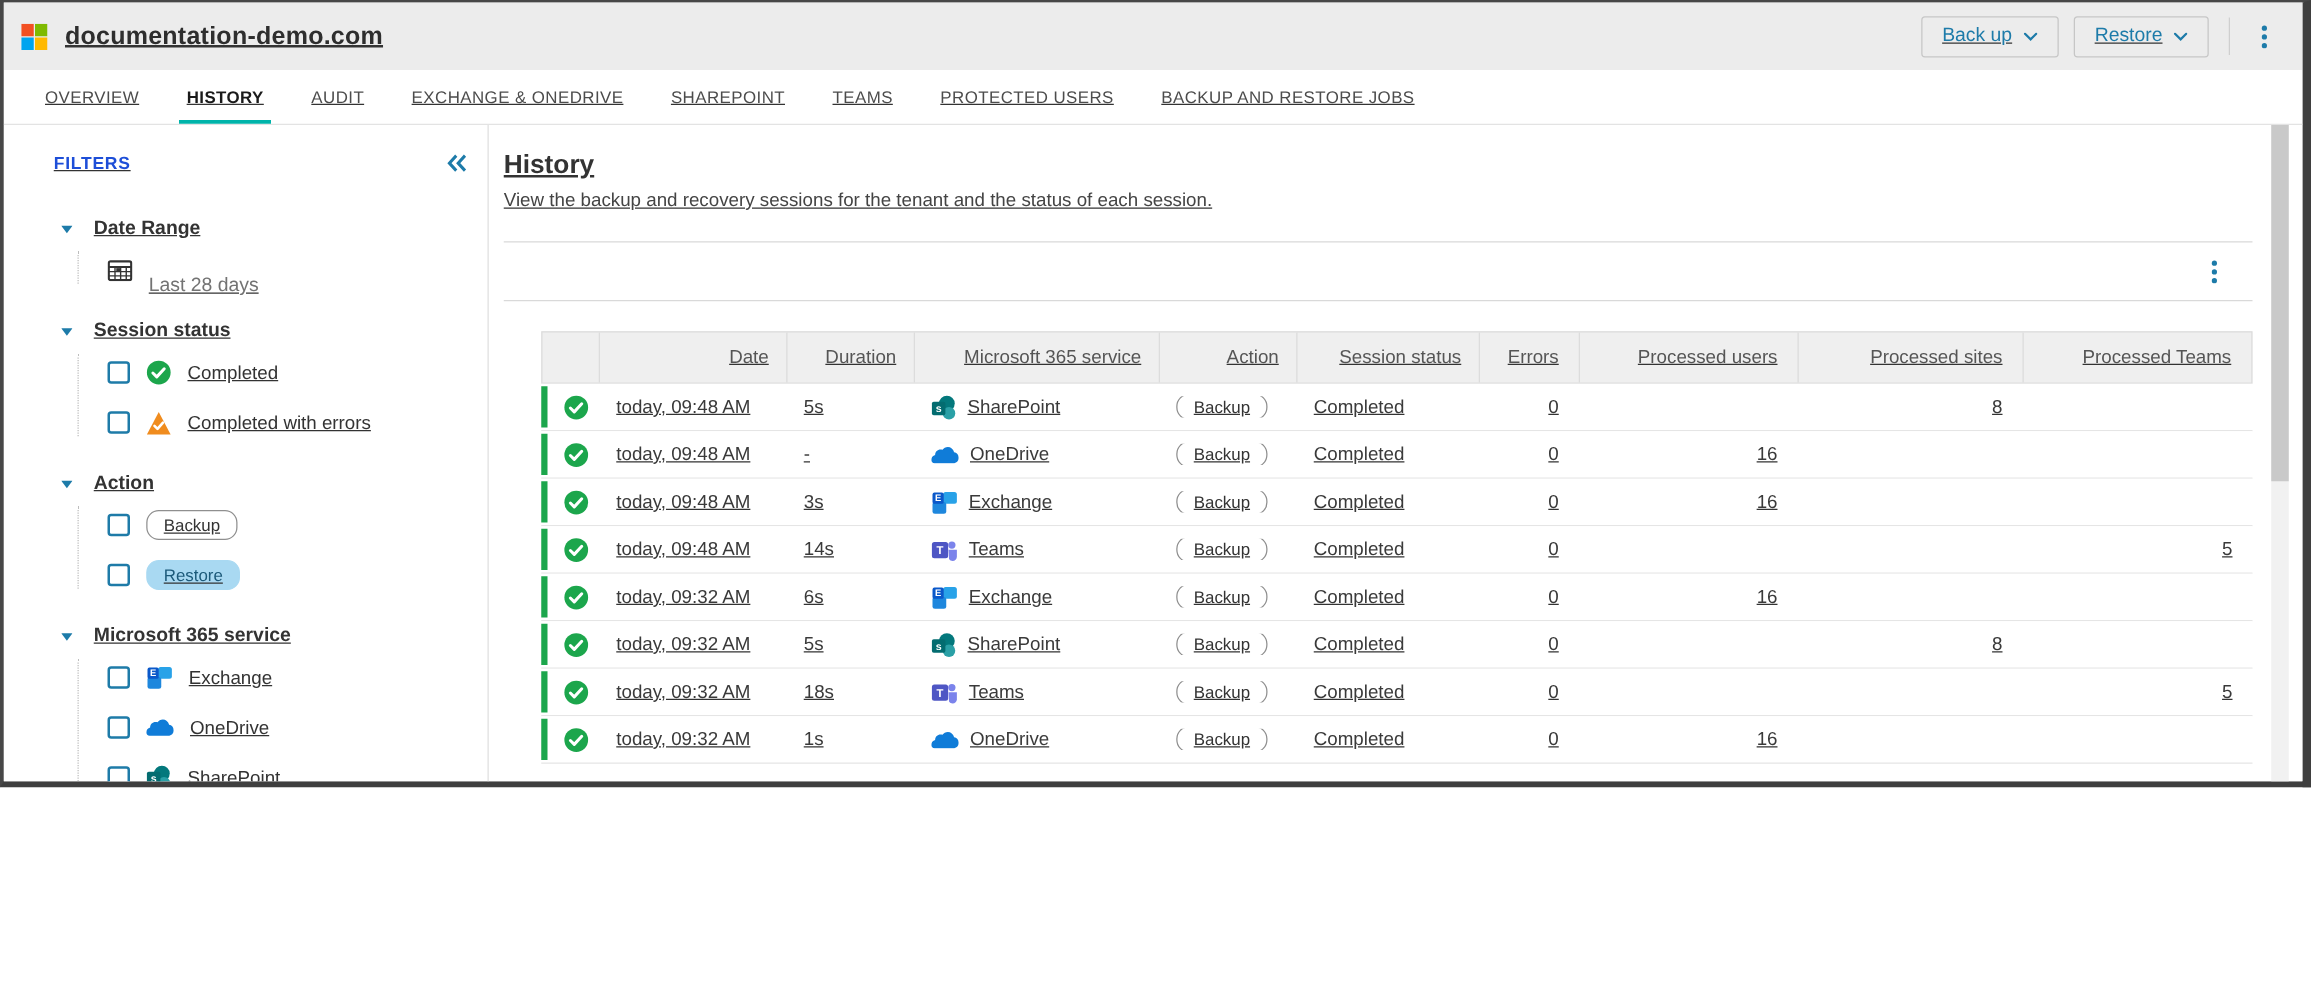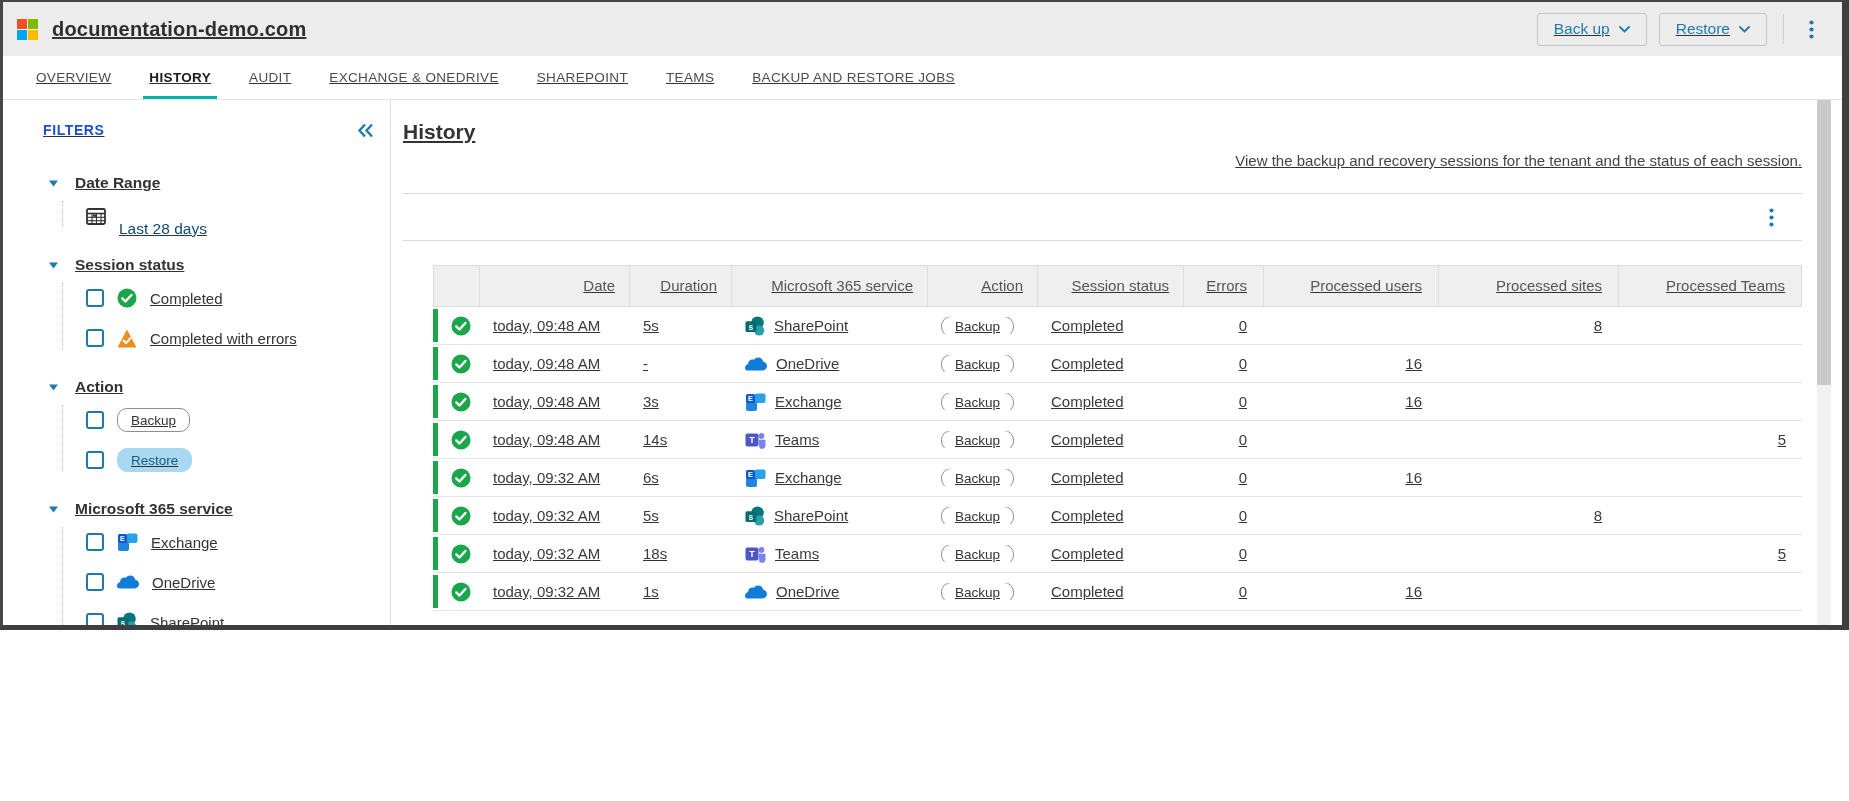--- a/index.html
+++ b/index.html
@@ -36,31 +36,31 @@
   .collapse-btn{color:#1d7ba9;cursor:pointer;display:flex;align-items:center;}
   .filter-section{margin-top:16px;padding-left:46px;}
   .filter-section:first-child{margin-top:28px;}
   .section-header{display:flex;align-items:center;gap:17px;height:26px;cursor:pointer;}
   .section-header .tri{color:#1d7ba9;display:flex;}
   .section-title{font-size:15.5px;font-weight:700;color:#333;}
   .section-items{position:relative;}
   .section-items::before{content:"";position:absolute;left:13px;top:5px;bottom:9px;border-left:1px dotted #bdbdbd;}
   .filter-item{display:flex;align-items:center;gap:13px;height:40px;padding-left:37px;cursor:pointer;}
   .filter-item .label{font-size:15px;color:#333;}
-  .filter-item .label.link{color:#0c4a6e;font-size:15.5px;margin-top:26px;}
+  .filter-item .label.link{color:#737373;font-size:15.5px;margin-top:26px;}
   .checkbox{width:18px;height:18px;border:2px solid #1e7ba8;border-radius:3px;background:#fff;flex:none;cursor:pointer;}
   .icon{display:inline-flex;align-items:center;justify-content:center;flex:none;}
   .chip{border-radius:10px;padding:2.5px 13px;font-size:13.5px;line-height:17px;}
   .chip.outline{border:1px solid #8f8f8f;color:#333;background:#fff;}
   .chip.blue{border:1px solid #a9d9f2;background:#a9d9f2;color:#1c5a7a;}
 
   
   .main{flex:1;padding:18px 40px 0 12px;position:relative;}
   .page-title{font-size:21px;font-weight:700;color:#333;margin:2px 0 8px 0;}
-  .page-desc{font-size:15px;color:#444;margin:0 0 24px 0;text-align:right;}
+  .page-desc{font-size:15px;color:#444;margin:0 0 24px 0;}
   .divider{border-top:1px solid #d9d9d9;}
   .toolbar{height:46px;display:flex;align-items:center;justify-content:flex-end;padding-right:18px;}
 
   
   .table{margin:24px 0 0 30px;}
   .grid-row{display:grid;grid-template-columns:46px 150px 102px 196px 110px 146px 80px 175px 180px 1fr;}
   .table-head{background:#efefef;border:1px solid #dcdcdc;}
   .th{font-size:15px;color:#555;line-height:40px;height:40px;padding:0 14px;border-right:1px solid #dcdcdc;white-space:nowrap;overflow:hidden;cursor:pointer;text-align:right;}
   .th:last-child{border-right:none;}
   .th.num{text-align:right;padding-right:16px;}
@@ -133,20 +133,21 @@
       </span>
   </header>
 
   <nav class="tabbar">
       <div class="tab">OVERVIEW</div>
       <div class="tab active">HISTORY</div>
       <div class="tab">AUDIT</div>
       <div class="tab">EXCHANGE &amp; ONEDRIVE</div>
       <div class="tab">SHAREPOINT</div>
       <div class="tab">TEAMS</div>
+      <div class="tab">PROTECTED USERS</div>
       <div class="tab">BACKUP AND RESTORE JOBS</div>
     </nav>
 
   <div class="body">
 
     <aside class="sidebar">
       <div class="sidebar-header">
         <span class="sidebar-title">FILTERS</span>
         <span class="spacer"></span>
         <span class="collapse-btn">

